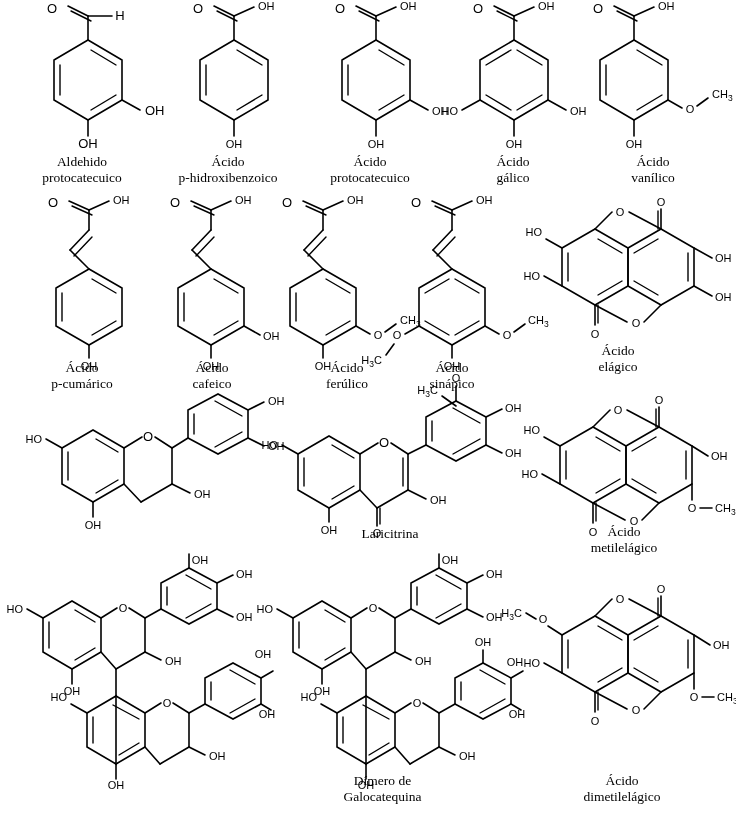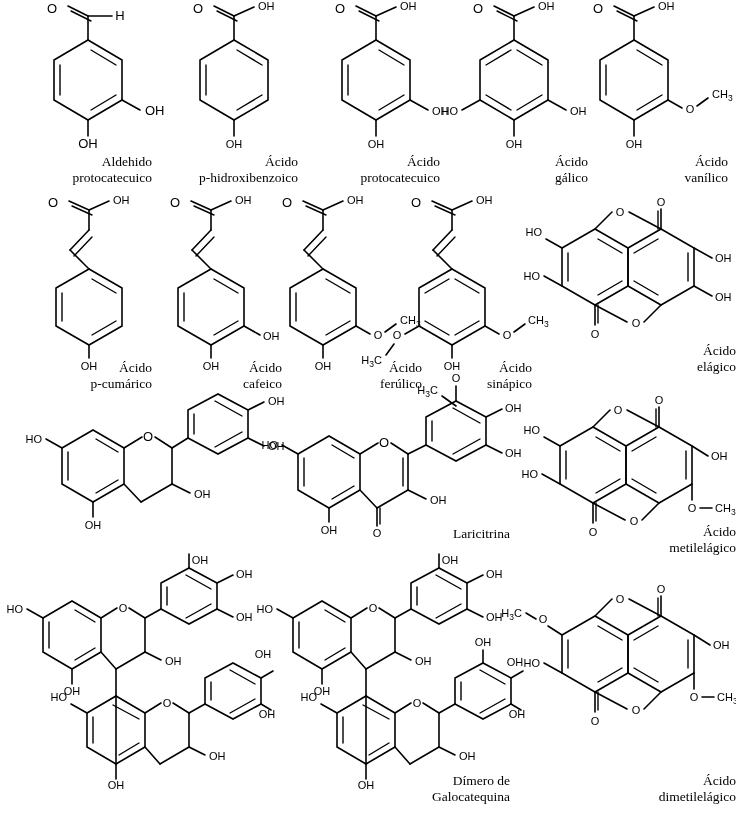--- a/index.html
+++ b/index.html
@@ -21,21 +21,21 @@
     box-sizing: border-box;
   }
   .struct {
     position: absolute;
     left: 0;
     top: 0;
   }
   .caption {
     position: absolute;
     width: 100%;
-    text-align: right;
+    text-align: center;
     font-family: "Liberation Serif", "DejaVu Serif", serif;
     font-size: 13.5px;
     line-height: 16px;
     color: #000000;
     white-space: pre-line;
   }
   svg { display: block; overflow: visible; }
   svg text {
     font-family: "Liberation Sans", "DejaVu Sans", sans-serif;
     fill: #000000;

